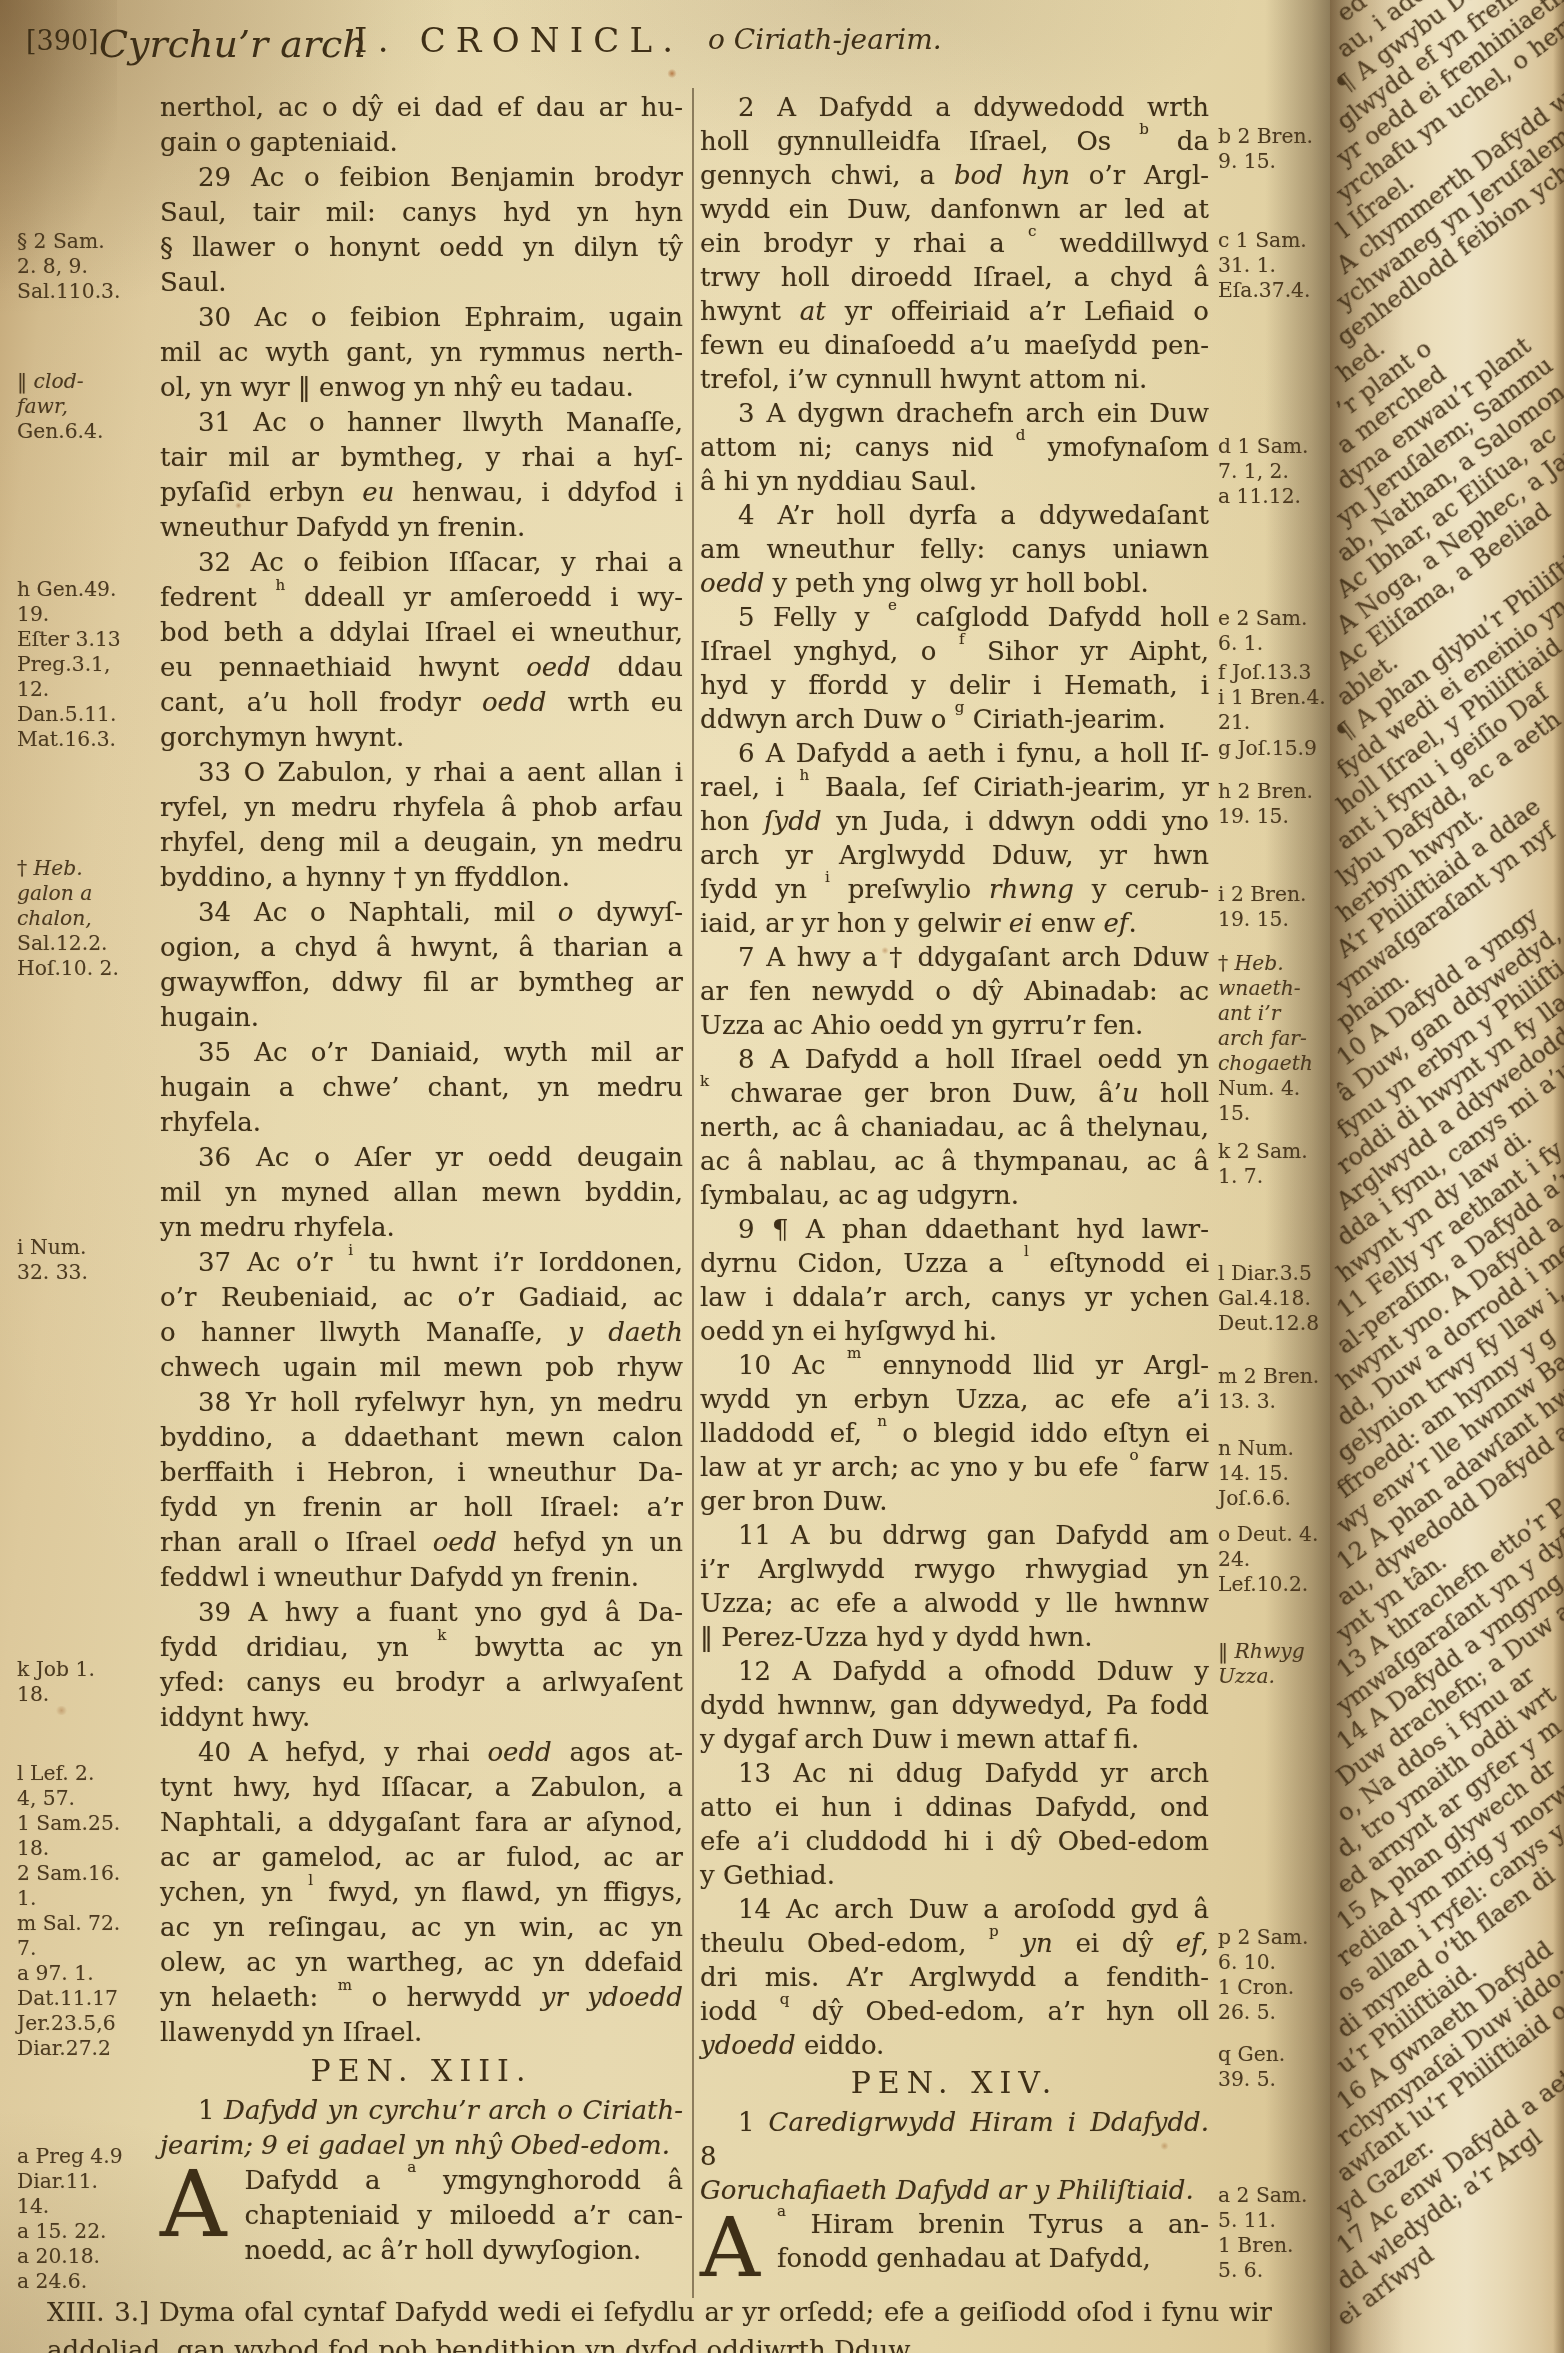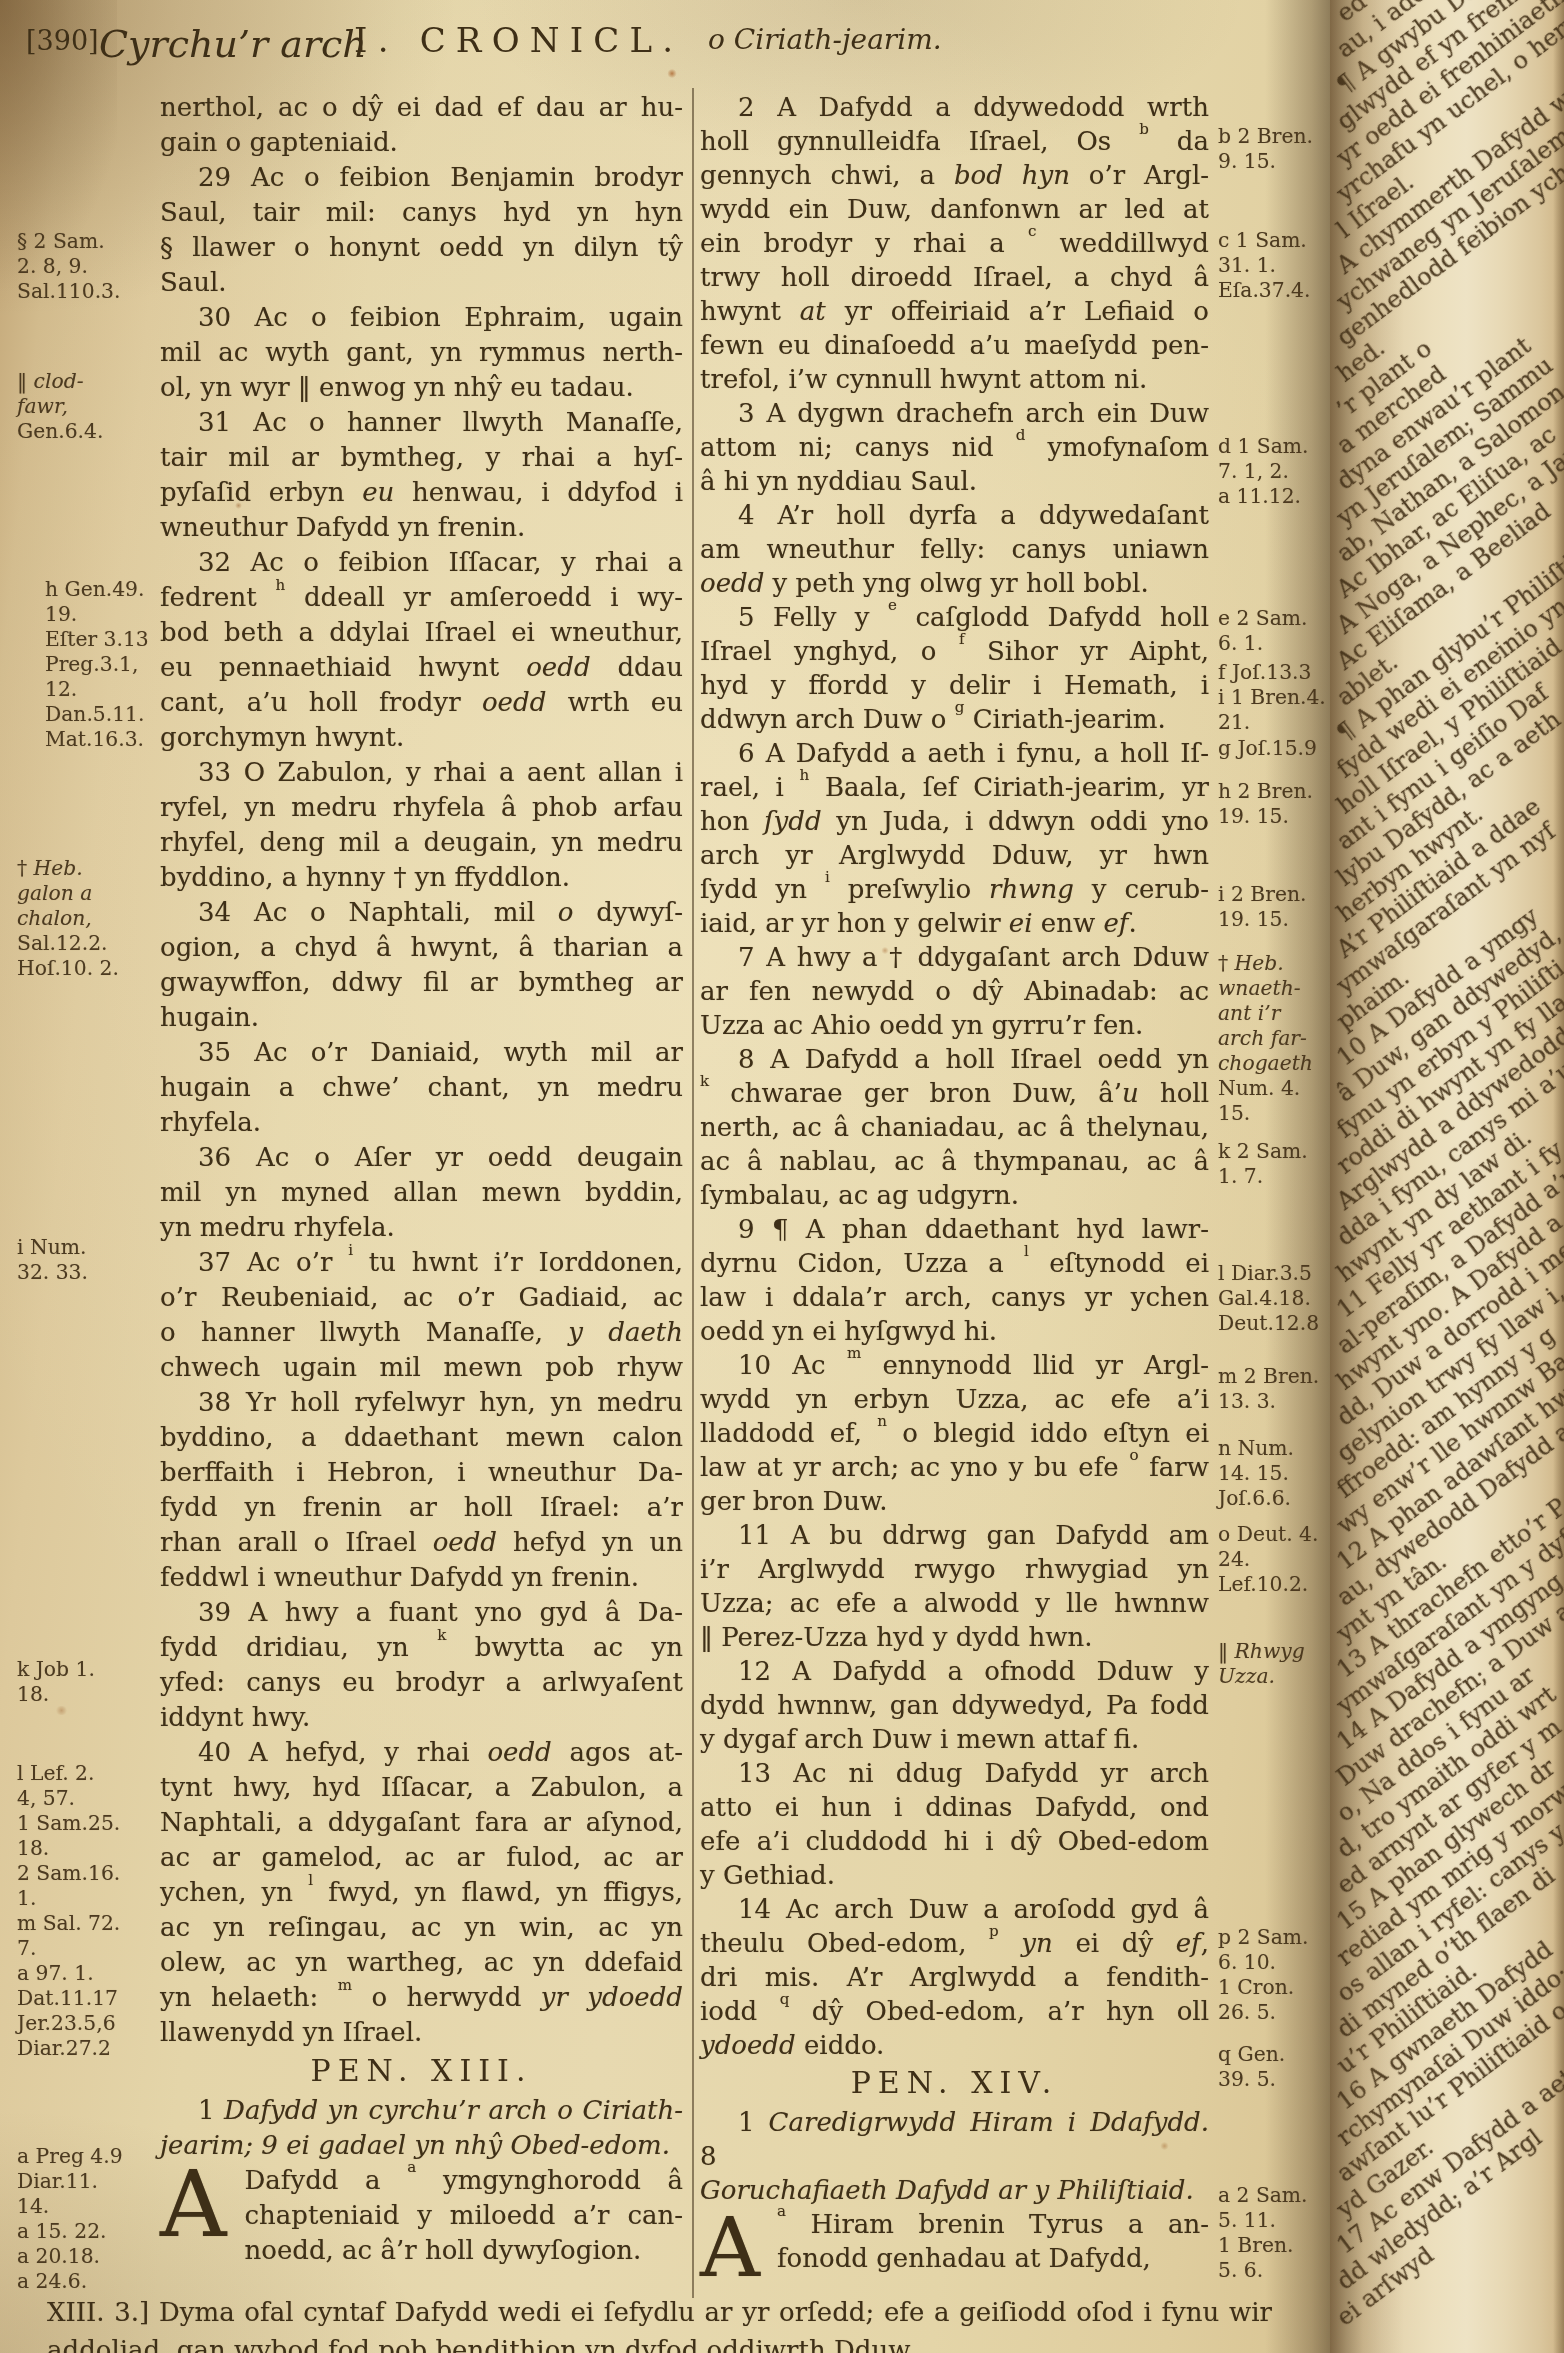--- a/index.html
+++ b/index.html
@@ -83,21 +83,21 @@
       <div class="note" style="top: 229px;">
         <div>§ 2 Sam.</div>
         <div>2. 8, 9.</div>
         <div>Sal.110.3.</div>
       </div>
       <div class="note" style="top: 369px;">
         <div>‖ <i>clod-</i></div>
         <div><i>fawr,</i></div>
         <div>Gen.6.4.</div>
       </div>
-      <div class="note" style="top: 577px; margin-left: 28px;">
+      <div class="note" style="top: 577px;">
         <div>h Gen.49.</div>
         <div>19.</div>
         <div>Eſter 3.13</div>
         <div>Preg.3.1,</div>
         <div>12.</div>
         <div>Dan.5.11.</div>
         <div>Mat.16.3.</div>
       </div>
       <div class="note" style="top: 856px;">
         <div>† <i>Heb.</i></div>

